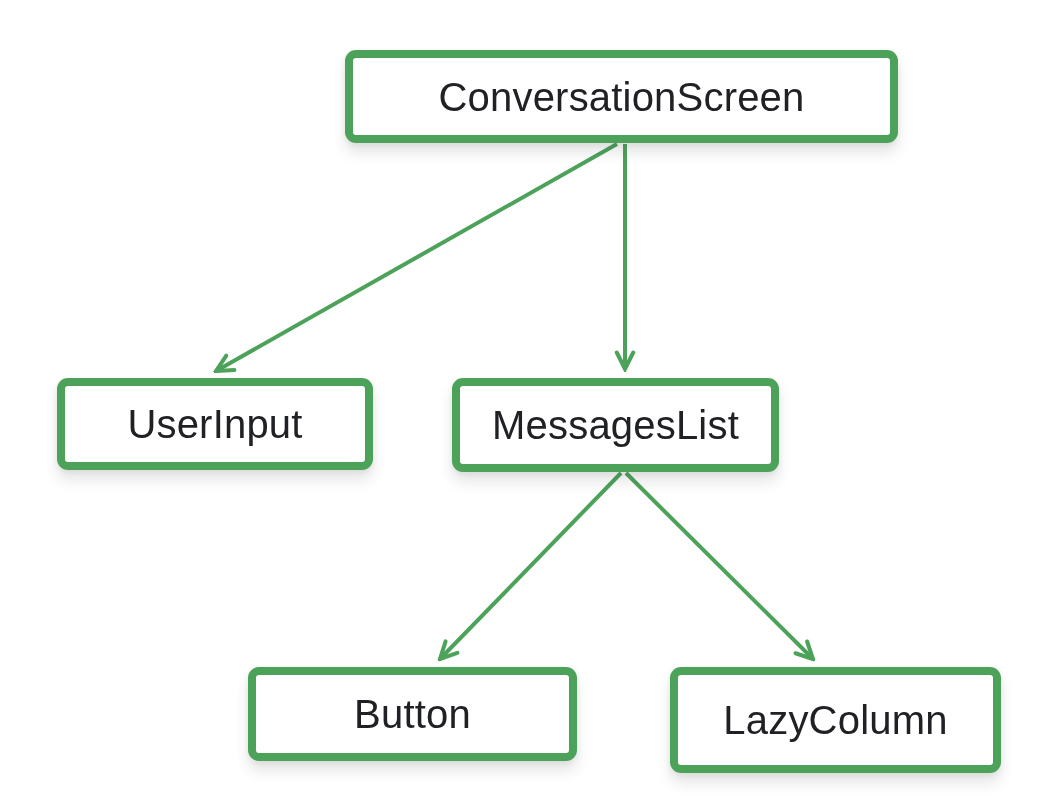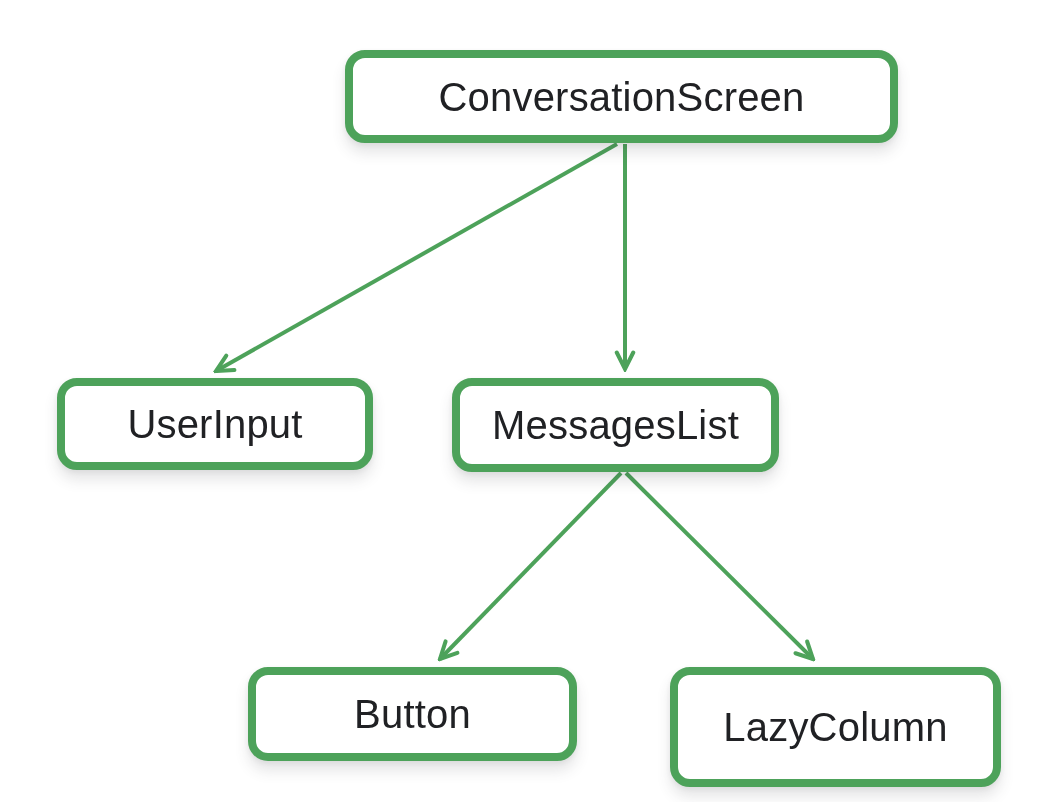--- a/index.html
+++ b/index.html
@@ -21,38 +21,38 @@
     top: 0;
     width: 1040px;
     height: 802px;
     pointer-events: none;
   }
   .node {
     position: absolute;
     box-sizing: border-box;
     background: #ffffff;
     border: 8px solid #4da25a;
-    border-radius: 20px;
+    border-radius: 11px;
     display: flex;
     align-items: center;
     justify-content: center;
     box-shadow: 0 10px 14px rgba(60,64,67,0.13), 0 2px 5px rgba(60,64,67,0.08);
   }
   .node-label {
     color: #202124;
     font-size: 40px;
     line-height: 1;
     white-space: nowrap;
     letter-spacing: 0.2px;
   }
   #node-conversation-screen { left: 345px; top: 50px;  width: 553px; height: 93px; }
   #node-user-input          { left: 57px;  top: 378px; width: 316px; height: 92px; }
   #node-messages-list       { left: 452px; top: 378px; width: 327px; height: 94px; }
   #node-button              { left: 248px; top: 667px; width: 329px; height: 94px; }
-  #node-lazy-column         { left: 670px; top: 667px; width: 331px; height: 120px; }
+  #node-lazy-column         { left: 670px; top: 667px; width: 331px; height: 106px; }
   .edge {
     stroke: #4da25a;
     stroke-width: 4;
     fill: none;
   }
 </style>
 </head>
 <body>
 
 <div class="canvas">

